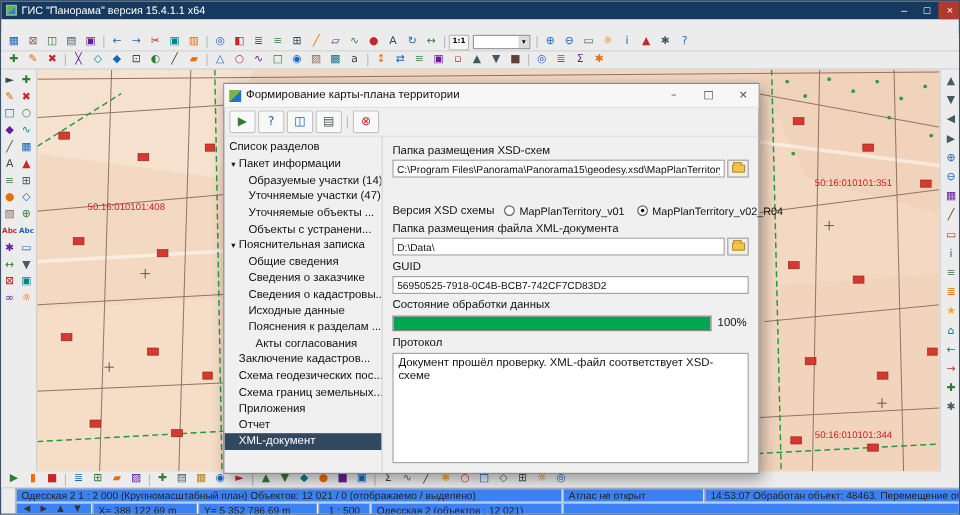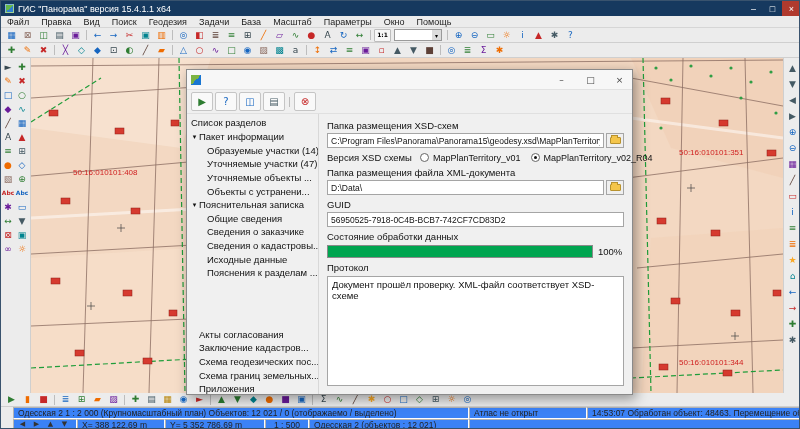--- a/index.html
+++ b/index.html
@@ -62,21 +62,21 @@
   .dcontent{flex:1;padding:2px 8px 8px 8px;display:flex;flex-direction:column;min-width:0}
   .lbl{margin:4px 0 2px;white-space:nowrap}
   .inprow{display:flex;gap:2px;align-items:center}
   .inprow input{flex:1;height:15px;border:1px solid #a5a5a5;background:#fff;font-size:8.5px;padding:0 3px;
                 color:#111;min-width:0;font-family:"Liberation Sans",sans-serif}
   .fbtn{width:18px;height:15px;border:1px solid #a5a5a5;background:#efefef;display:flex;align-items:center;
         justify-content:center;flex:0 0 auto}
   .folder{width:11px;height:7px;background:#f4c54a;border:1px solid #b8922e;border-radius:1px;position:relative}
   .folder::before{content:"";position:absolute;top:-3px;left:0;width:5px;height:2px;background:#f4c54a;
                   border:1px solid #b8922e;border-bottom:none}
-  .verrow{display:flex;align-items:center;margin-top:4px;gap:4px;white-space:nowrap}
+  .verrow{display:flex;align-items:center;margin-top:22px;gap:4px;white-space:nowrap}
   .verrow .gap{flex:1}
   .radio{width:9px;height:9px;border:1px solid #666;border-radius:50%;background:#fff;position:relative;
          display:inline-block;flex:0 0 auto}
   .radio.on::after{content:"";position:absolute;left:2px;top:2px;width:3px;height:3px;background:#111;border-radius:50%}
   .rlabel{font-size:9px;margin-right:6px}
   .progrow{display:flex;align-items:center;gap:5px;margin-top:1px}
   .pbar{flex:1;height:13px;border:1px solid #8a8a8a;background:#e6e6e6;position:relative;overflow:hidden}
   .pfill{position:absolute;left:0;top:0;bottom:0}
   .pct{width:26px;flex:0 0 auto}
   .proto{flex:1;margin-top:1px;border:1px solid #a5a5a5;background:#fff;font-size:9.5px;padding:2px 4px;resize:none;
@@ -103,33 +103,20 @@
   <div class="titlebar">
     <span class="applogo"></span>
     <span class="title">ГИС "Панорама" версия 15.4.1.1 x64</span>
     <span class="winbtns">
       <span>–</span>
       <span>□</span>
       <span class="close">×</span>
     </span>
   </div>
 
-  <div class="menubar">
-      <span class="mitem">Файл</span>
-      <span class="mitem">Правка</span>
-      <span class="mitem">Вид</span>
-      <span class="mitem">Поиск</span>
-      <span class="mitem">Геодезия</span>
-      <span class="mitem">Задачи</span>
-      <span class="mitem">База</span>
-      <span class="mitem">Масштаб</span>
-      <span class="mitem">Параметры</span>
-      <span class="mitem">Окно</span>
-      <span class="mitem">Помощь</span>
-    </div>
 
   <div class="toolbar tb1">
     <span class="iconset">
         <span class="ticon" style="color: rgb(21, 101, 192);">▦</span>
         <span class="ticon" style="color: rgb(141, 110, 99);">⊠</span>
         <span class="ticon" style="color: rgb(46, 125, 50);">◫</span>
         <span class="ticon" style="color: rgb(69, 90, 100);">▤</span>
         <span class="ticon" style="color: rgb(106, 27, 154);">▣</span>
         <span class="tsep"></span>
         <span class="ticon" style="color: rgb(21, 101, 192);">←</span>
@@ -391,20 +378,21 @@
     <div class="scell xcell">X= 388 122,69 m</div>
     <div class="scell ycell">Y= 5 352 786,69 m</div>
     <div class="scell sccell">1 : 500</div>
     <div class="scell doccell">Одесская 2   (объектов : 12 021)</div>
     <div class="scell grow"></div>
   </div>
 
   <div class="dialog">
     <div class="dtitle">
       <span class="dico"></span>
+      <span>Формирование карты-плана территории</span>
       <span class="sp"></span>
       <span class="dbtn">–</span>
       <span class="dbtn">□</span>
       <span class="dbtn">×</span>
     </div>
     <div class="dtoolbar">
         <span class="dtbtn" style="color: rgb(46, 125, 50);">▶</span>
         <span class="dtbtn" style="color: rgb(21, 101, 192);">?</span>
         <span class="dtbtn" style="color: rgb(21, 101, 192);">◫</span>
         <span class="dtbtn" style="color: rgb(69, 90, 100);">▤</span>
@@ -443,21 +431,21 @@
             </div>
             <div class="titem" style="padding-left: 20px;">
               <span>Сведения о кадастровы...</span>
             </div>
             <div class="titem" style="padding-left: 20px;">
               <span>Исходные данные</span>
             </div>
             <div class="titem" style="padding-left: 20px;">
               <span>Пояснения к разделам ...</span>
             </div>
-            <div class="titem" style="padding-left: 3px; margin-top: 48px;">
+            <div class="titem" style="padding-left: 17px;">
               <span class="mk"></span>
               <span>Акты согласования</span>
             </div>
             <div class="titem" style="padding-left: 3px;">
               <span class="mk"></span>
               <span>Заключение кадастров...</span>
             </div>
             <div class="titem" style="padding-left: 3px;">
               <span class="mk"></span>
               <span>Схема геодезических пос...</span>

